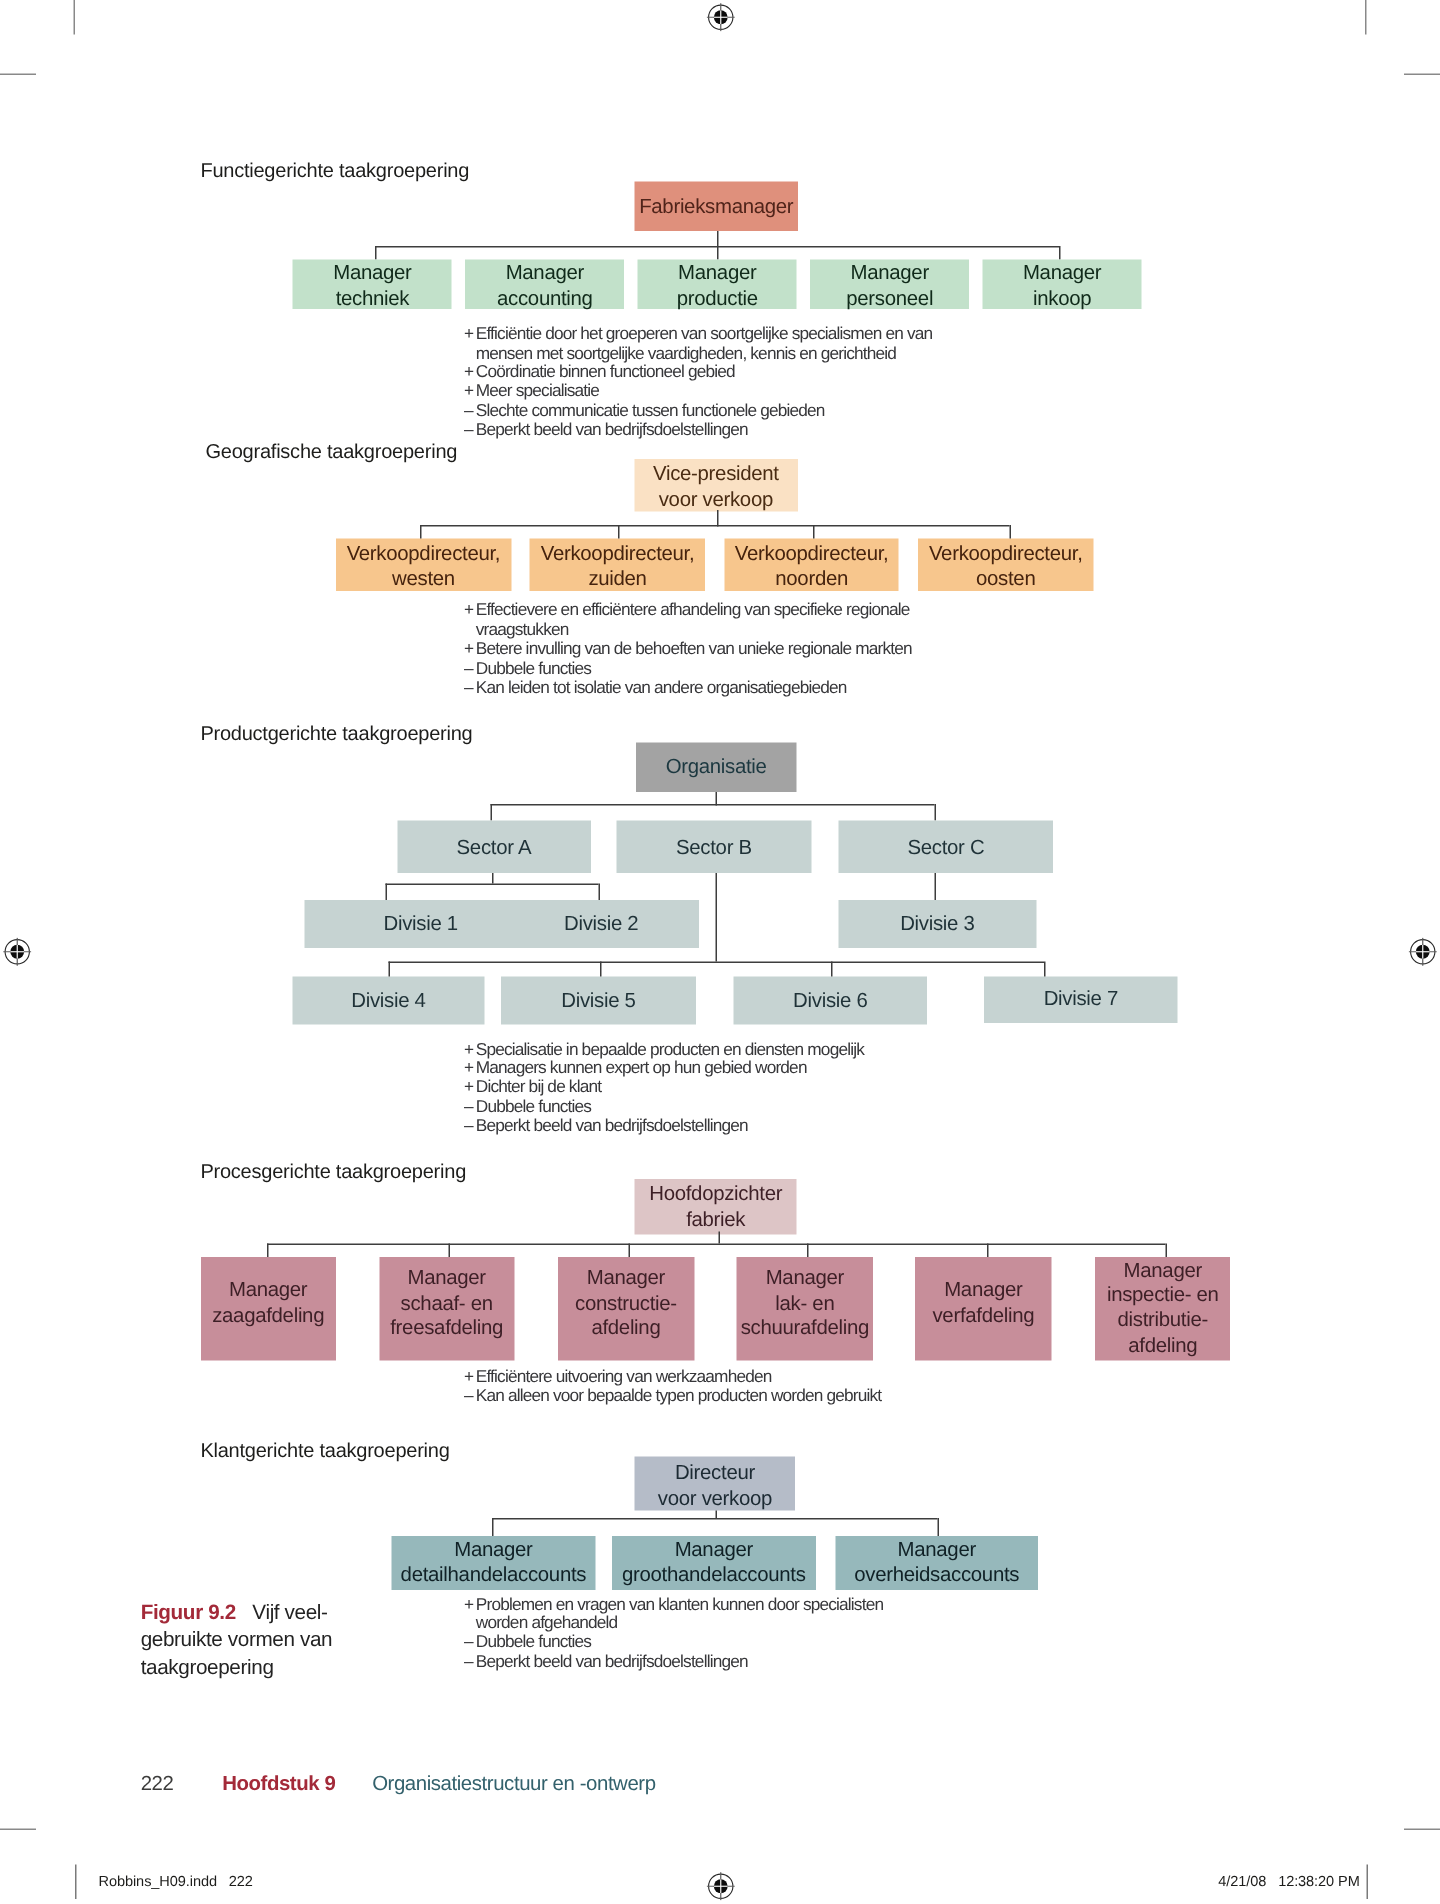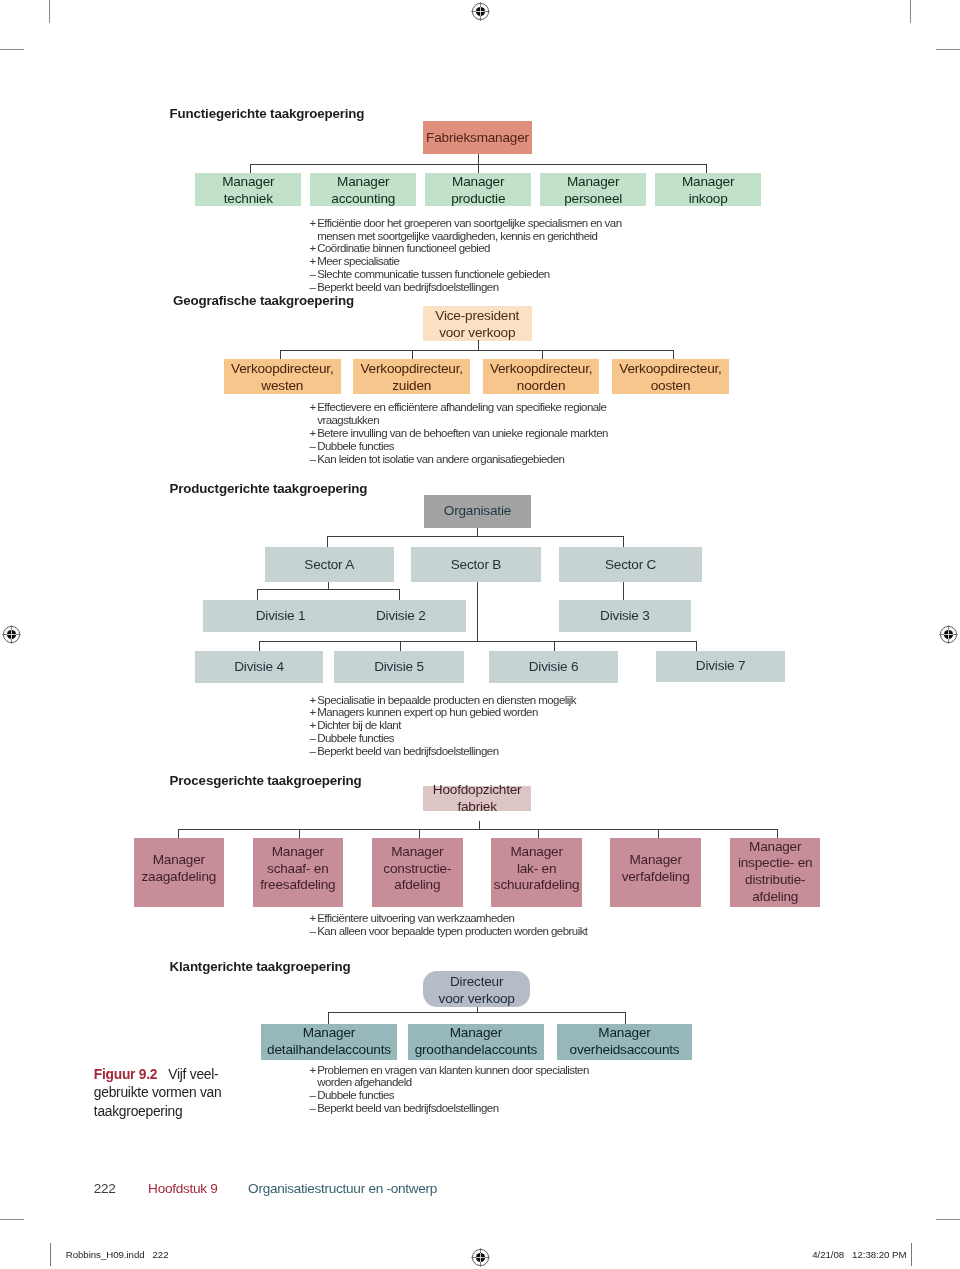--- a/index.html
+++ b/index.html
@@ -18,37 +18,37 @@
         align-items:center;justify-content:center;text-align:center;
         line-height:16.8px;letter-spacing:-0.2px;}
   .node span{display:block;}
 
   
   .ln{position:absolute;background:#3d3d3d;}
   .lnh{height:1px;}
   .lnv{width:1px;}
 
   
-  .sechead{position:absolute;font-weight:bold;font-size:13.35px;letter-spacing:-0.16px;color:#1d1d1b;white-space:nowrap;margin-left:36px;}
+  .sechead{position:absolute;font-weight:normal;font-size:13.35px;letter-spacing:-0.16px;color:#1d1d1b;white-space:nowrap;}
 
   
   .bullets{position:absolute;font-size:11.5px;letter-spacing:-0.55px;color:#37373a;line-height:12.86px;}
   .bullets .row{display:flex;}
   .bullets .sign{width:7.8px;flex:0 0 7.8px;}
   .bullets .txt{flex:1;}
   .bullets .cont{padding-left:7.8px;}
 
   
   .caption{position:absolute;font-size:13.8px;letter-spacing:-0.25px;line-height:18.6px;color:#232323;width:132px;hyphens:manual;}
   .caption b{color:#a32a39;font-weight:bold;}
   .caption .capgap{display:inline-block;width:11px;}
 
   
   .folio{position:absolute;font-size:13.6px;letter-spacing:-0.28px;color:#3c3c3b;}
-  .chapno{position:absolute;font-size:13.6px;letter-spacing:-0.28px;color:#a32a39;}
+  .chapno{position:absolute;font-size:13.6px;letter-spacing:-0.28px;color:#a32a39;font-weight:bold;}
   .chaptitle{position:absolute;font-size:13.6px;letter-spacing:-0.28px;color:#33616c;}
   .slugline{position:absolute;font-size:9.7px;letter-spacing:-0.05px;color:#1d1d1b;white-space:pre;}
   .slugbar{position:absolute;width:1px;background:#7a7a7a;}
 </style>
 </head>
 <body>
 
 <div class="page">
 
   <div class="cropmark" style="left:49px;top:0;width:1px;height:23px;"></div>
@@ -260,21 +260,21 @@
         <div class="row">
           <div class="sign">–</div>
           <div class="txt">Dubbele functies</div>
         </div>
         <div class="row">
           <div class="sign">–</div>
           <div class="txt">Beperkt beeld van bedrijfsdoelstellingen</div>
         </div>
       </div>
       <div class="sechead" style="left:133.6px;top:773px;">Procesgerichte taakgroepering</div>
-      <div class="node" style="left:423.3px;top:786.2px;width:107.7px;height:25px;background:#DDC5C6;color:#3d1f26;font-size:13.6px;">
+      <div class="node" style="left:423.3px;top:786.2px;width:107.7px;height:37px;background:#DDC5C6;color:#3d1f26;font-size:13.6px;">
         <span style="position:relative;top:0.5px;">Hoofdopzichter<br>fabriek</span>
       </div>
       <div class="ln lnv" style="left:478.8px;top:821.4px;height:7.2px;"></div>
       <div class="ln lnh" style="left:177.8px;top:828.6px;width:599.4px;"></div>
       <div class="node" style="left:133.5px;top:837.6px;width:90.6px;height:69px;background:#C78E9A;color:#3d1f26;font-size:13.6px;">
         <span style="position:relative;top:-3.5px;">Manager<br>zaagafdeling</span>
       </div>
       <div class="ln lnv" style="left:177.8px;top:828.6px;height:9px;"></div>
       <div class="node" style="left:252.5px;top:837.6px;width:90.6px;height:69px;background:#C78E9A;color:#3d1f26;font-size:13.6px;">
         <span style="position:relative;top:-3.2px;">Manager<br>schaaf- en<br>freesafdeling</span>
@@ -300,21 +300,21 @@
         <div class="row">
           <div class="sign">+</div>
           <div class="txt">Efficiëntere uitvoering van werkzaamheden</div>
         </div>
         <div class="row">
           <div class="sign">–</div>
           <div class="txt">Kan alleen voor bepaalde typen producten worden gebruikt</div>
         </div>
       </div>
       <div class="sechead" style="left:133.6px;top:958.5px;">Klantgerichte taakgroepering</div>
-      <div class="node" style="left:423.3px;top:970.8px;width:106.7px;height:36.4px;background:#B5BCC8;color:#1c2a33;font-size:13.6px;border-radius:14px;">
+      <div class="node" style="left:423.3px;top:970.8px;width:106.7px;height:36.4px;background:#B5BCC8;color:#1c2a33;font-size:13.6px;">
         <span style="position:relative;top:2px;">Directeur<br>voor verkoop</span>
       </div>
       <div class="ln lnv" style="left:476.7px;top:1007.2px;height:5px;"></div>
       <div class="ln lnh" style="left:328.3px;top:1011.9px;width:296.7px;"></div>
       <div class="ln lnv" style="left:328.3px;top:1011.9px;height:12px;"></div>
       <div class="ln lnv" style="left:625px;top:1011.9px;height:12px;"></div>
       <div class="node" style="left:261px;top:1023.5px;width:135.9px;height:36.6px;background:#96B8BB;color:#102126;font-size:13.6px;">
         <span>Manager<br>detailhandelaccounts</span>
       </div>
       <div class="node" style="left:408.1px;top:1023.5px;width:135.6px;height:36.6px;background:#96B8BB;color:#102126;font-size:13.6px;">

